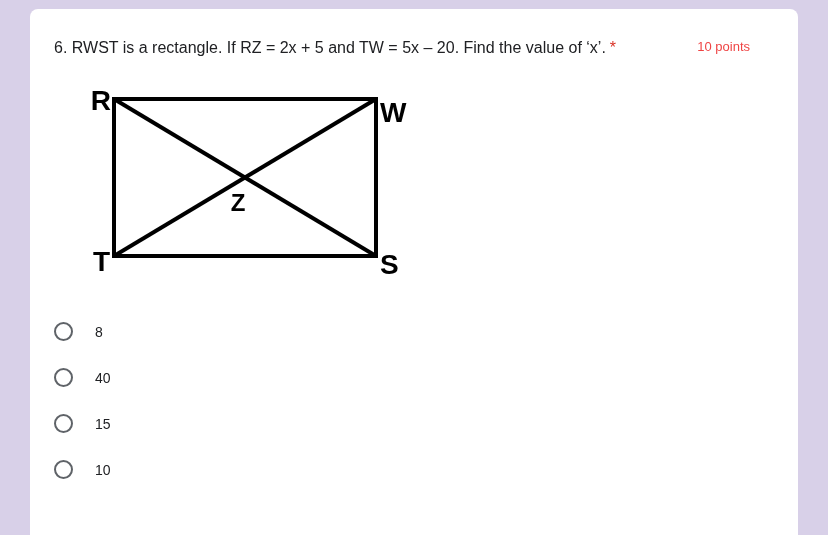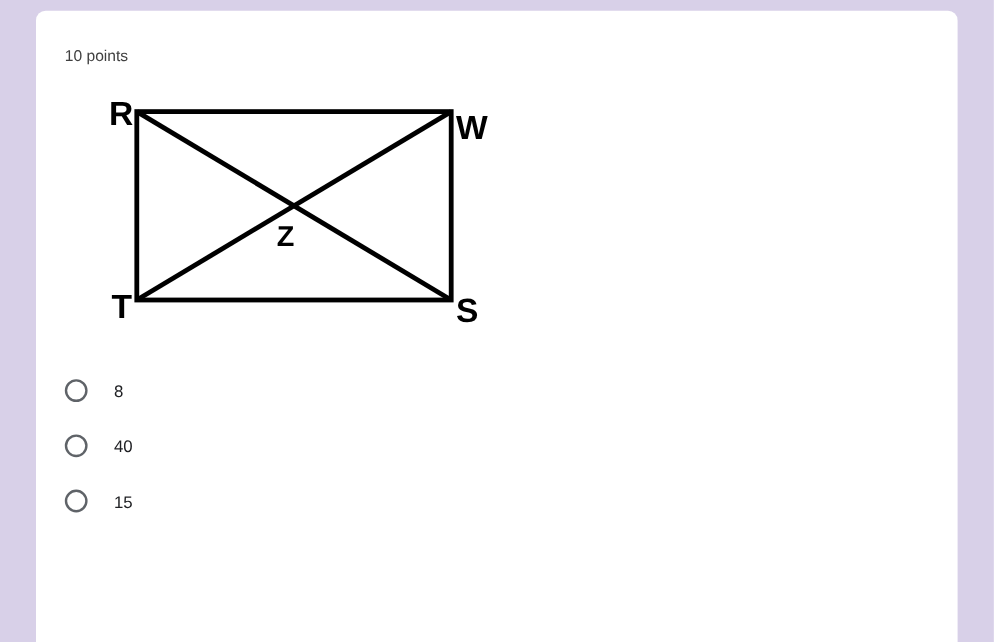--- a/index.html
+++ b/index.html
@@ -37,21 +37,21 @@
     font-size: 16px;
     line-height: 24px;
     color: #202124;
   }
   .required {
     color: #d93025;
     margin-left: 4px;
   }
   .points {
     font-size: 13px;
-    color: #404040;
+    color: #ef4444;
     white-space: nowrap;
     margin-top: 3px;
     padding-right: 24px;
   }
   .diagram-wrap {
     margin: 20px 0 0 14px;
   }
   .diagram-wrap svg {
     display: block;
   }
@@ -90,20 +90,23 @@
     color: #202124;
   }
 </style>
 </head>
 <body>
 
 <div class="page">
   <div class="card">
 
     <div class="q-header">
+      <div class="q-text">
+        <span>6. RWST is a rectangle. If RZ = 2x + 5 and TW = 5x – 20. Find the value of ‘x’.</span><span class="required">*</span>
+      </div>
       <div class="points">10 points</div>
     </div>
 
     <div class="diagram-wrap">
       <svg width="360" height="212" viewBox="0 0 360 212">
 
         <rect x="46" y="19" width="262" height="157" fill="none" stroke="#000000" stroke-width="4"></rect>
 
         <line x1="46" y1="19" x2="308" y2="176" stroke="#000000" stroke-width="4"></line>
         <line x1="308" y1="19" x2="46" y2="176" stroke="#000000" stroke-width="4"></line>
@@ -122,16 +125,20 @@
         <div class="option-label">8</div>
       </div>
       <div class="option">
         <div class="radio"></div>
         <div class="option-label">40</div>
       </div>
       <div class="option">
         <div class="radio"></div>
         <div class="option-label">15</div>
       </div>
+      <div class="option">
+        <div class="radio"></div>
+        <div class="option-label">10</div>
+      </div>
     </div>
 
   </div>
 </div>
 
 </body></html>

